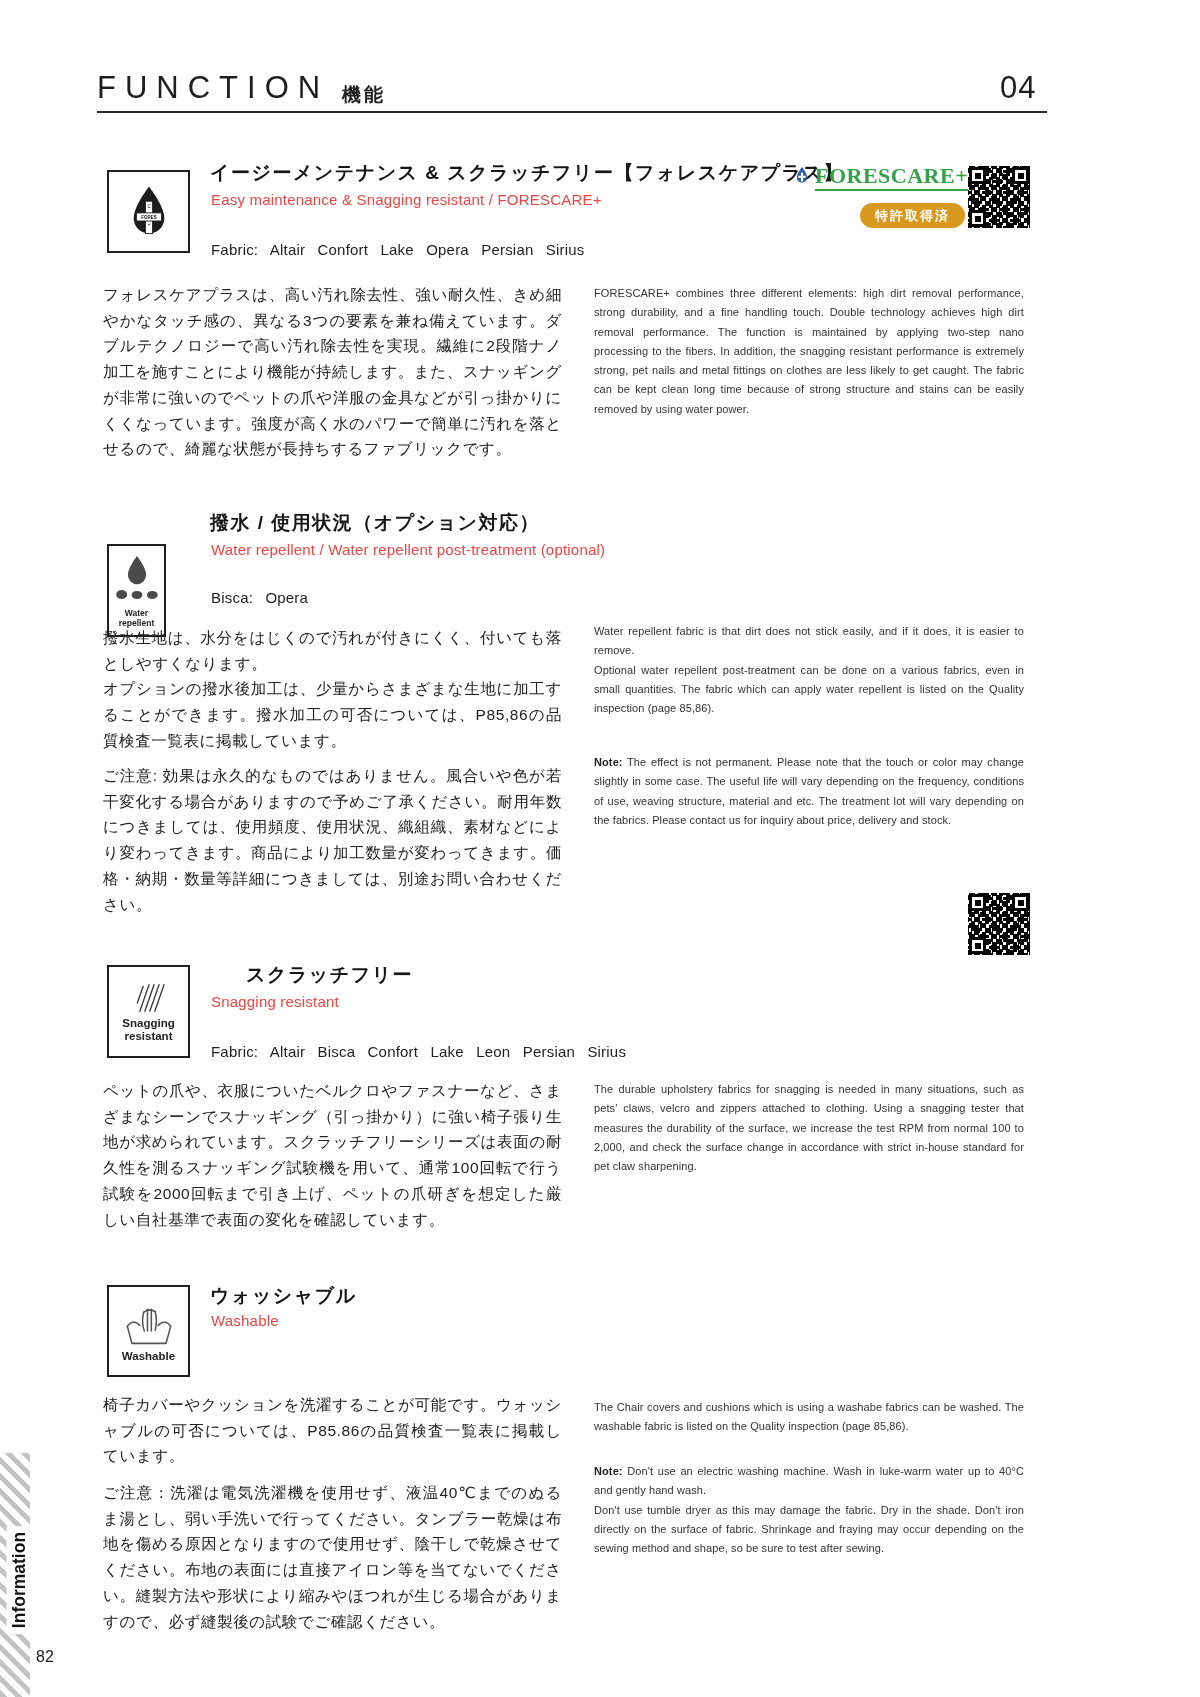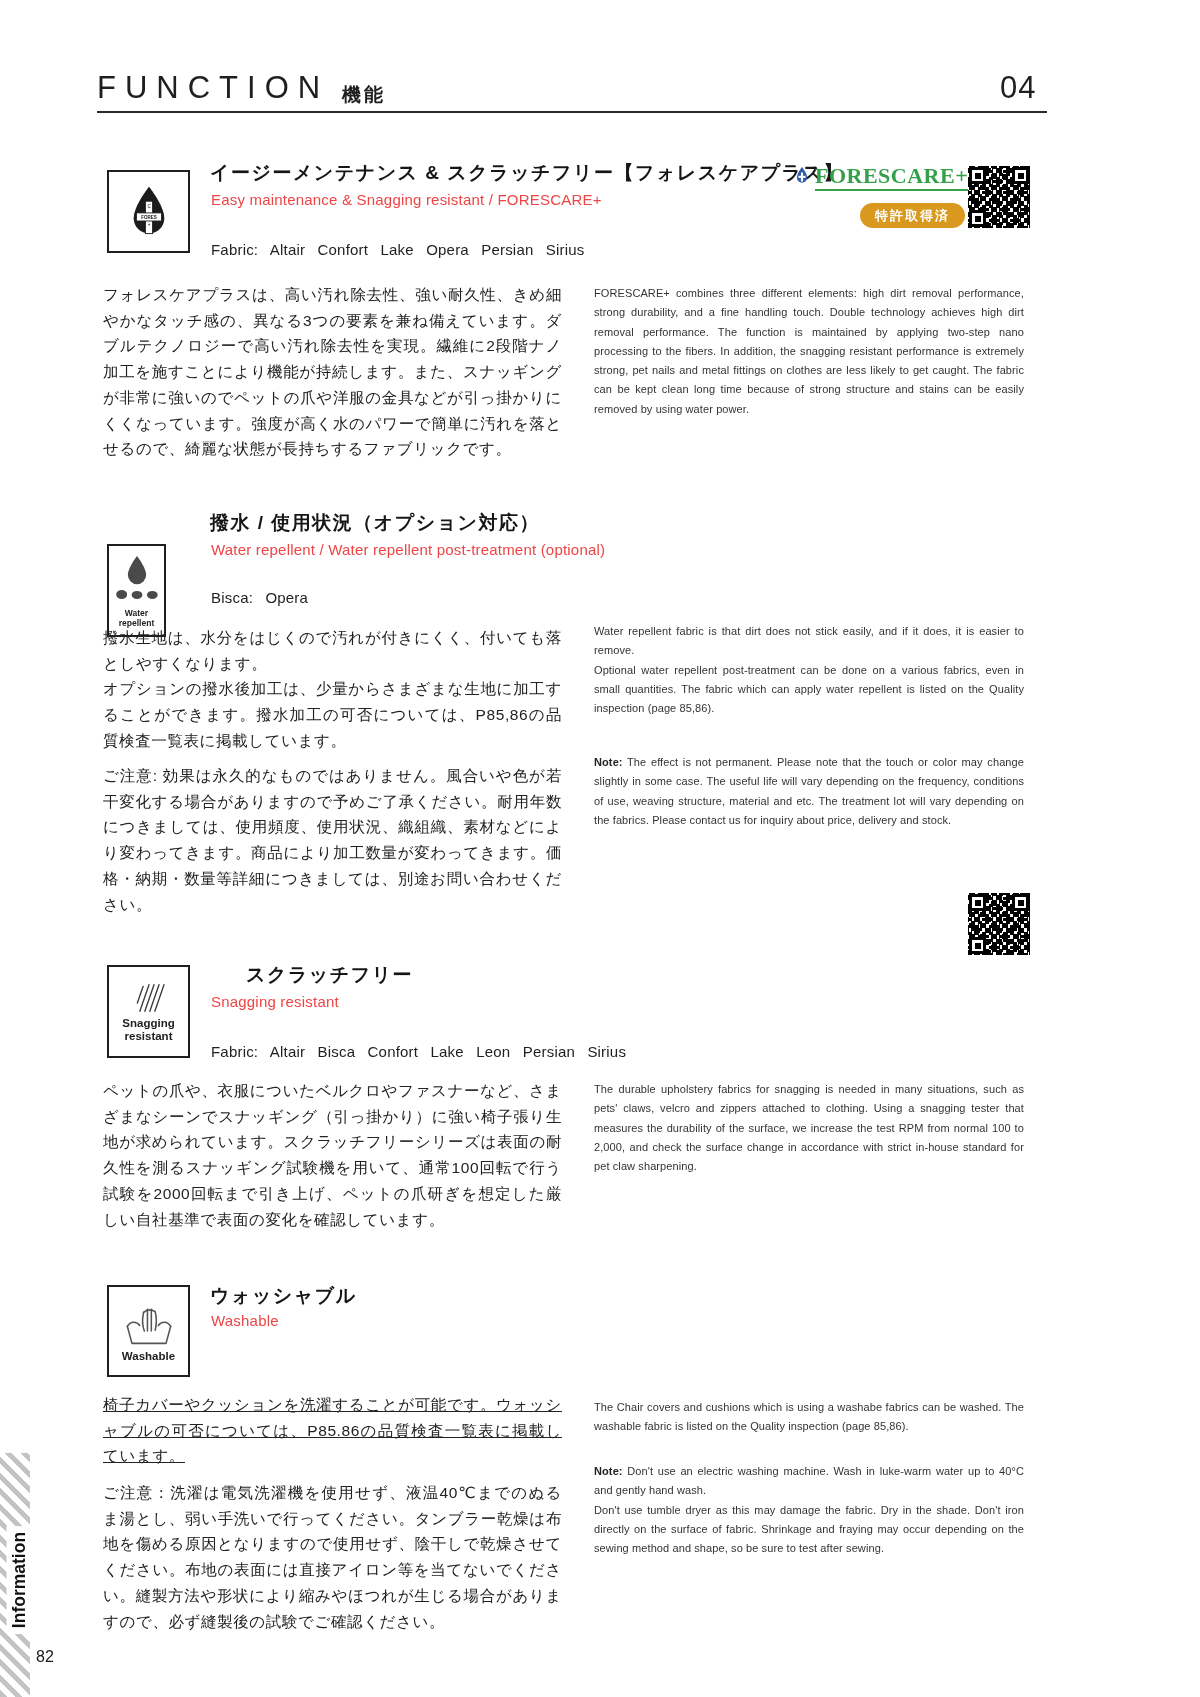--- a/index.html
+++ b/index.html
@@ -151,21 +151,21 @@
         <path d="M43 12 v28"></path>
         <path d="M48 15 q3 12 0 24"></path>
         <path d="M33 16 q7 -6 15 -1"></path>
       </g>
     </svg>
     <div class="icon-cap big">Washable</div>
   </div>
   <div class="abs t-jp" style="left:210px;top:1283px;">ウォッシャブル</div>
   <div class="abs t-en" style="left:211px;top:1312px;">Washable</div>
 
-  <div class="abs jp-body" style="left:103px;top:1392px;width:459px;text-decoration:underline;">椅子カバーやクッションを洗濯することが可能です。ウォッシャブルの可否については、P85.86の品質検査一覧表に掲載しています。</div>
+  <div class="abs jp-body" style="left:103px;top:1392px;width:459px;">椅子カバーやクッションを洗濯することが可能です。ウォッシャブルの可否については、P85.86の品質検査一覧表に掲載しています。</div>
   <div class="abs jp-body" style="left:103px;top:1480px;width:459px;">ご注意：洗濯は電気洗濯機を使用せず、液温40℃までのぬるま湯とし、弱い手洗いで行ってください。タンブラー乾燥は布地を傷める原因となりますので使用せず、陰干しで乾燥させてください。布地の表面には直接アイロン等を当てないでください。縫製方法や形状により縮みやほつれが生じる場合がありますので、必ず縫製後の試験でご確認ください。</div>
 
   <div class="abs en-body" style="left:594px;top:1398px;width:430px;">The Chair covers and cushions which is using a washabe fabrics can be washed. The washable fabric is listed on the Quality inspection (page 85,86).</div>
   <div class="abs en-body en-note" style="left:594px;top:1462px;width:430px;">
     <p><b>Note:</b><span> Don't use an electric washing machine. Wash in luke-warm water up to 40°C and gently hand wash.</span></p>
     <p>Don't use tumble dryer as this may damage the fabric. Dry in the shade. Don't iron directly on the surface of fabric. Shrinkage and fraying may occur depending on the sewing method and shape, so be sure to test after sewing.</p>
   </div>
 
   <div class="abs stripe" style="left:0;top:1453px;width:30px;height:244px;"></div>
   <div class="abs side-label" style="left:19px;top:1580px;">Information</div>

